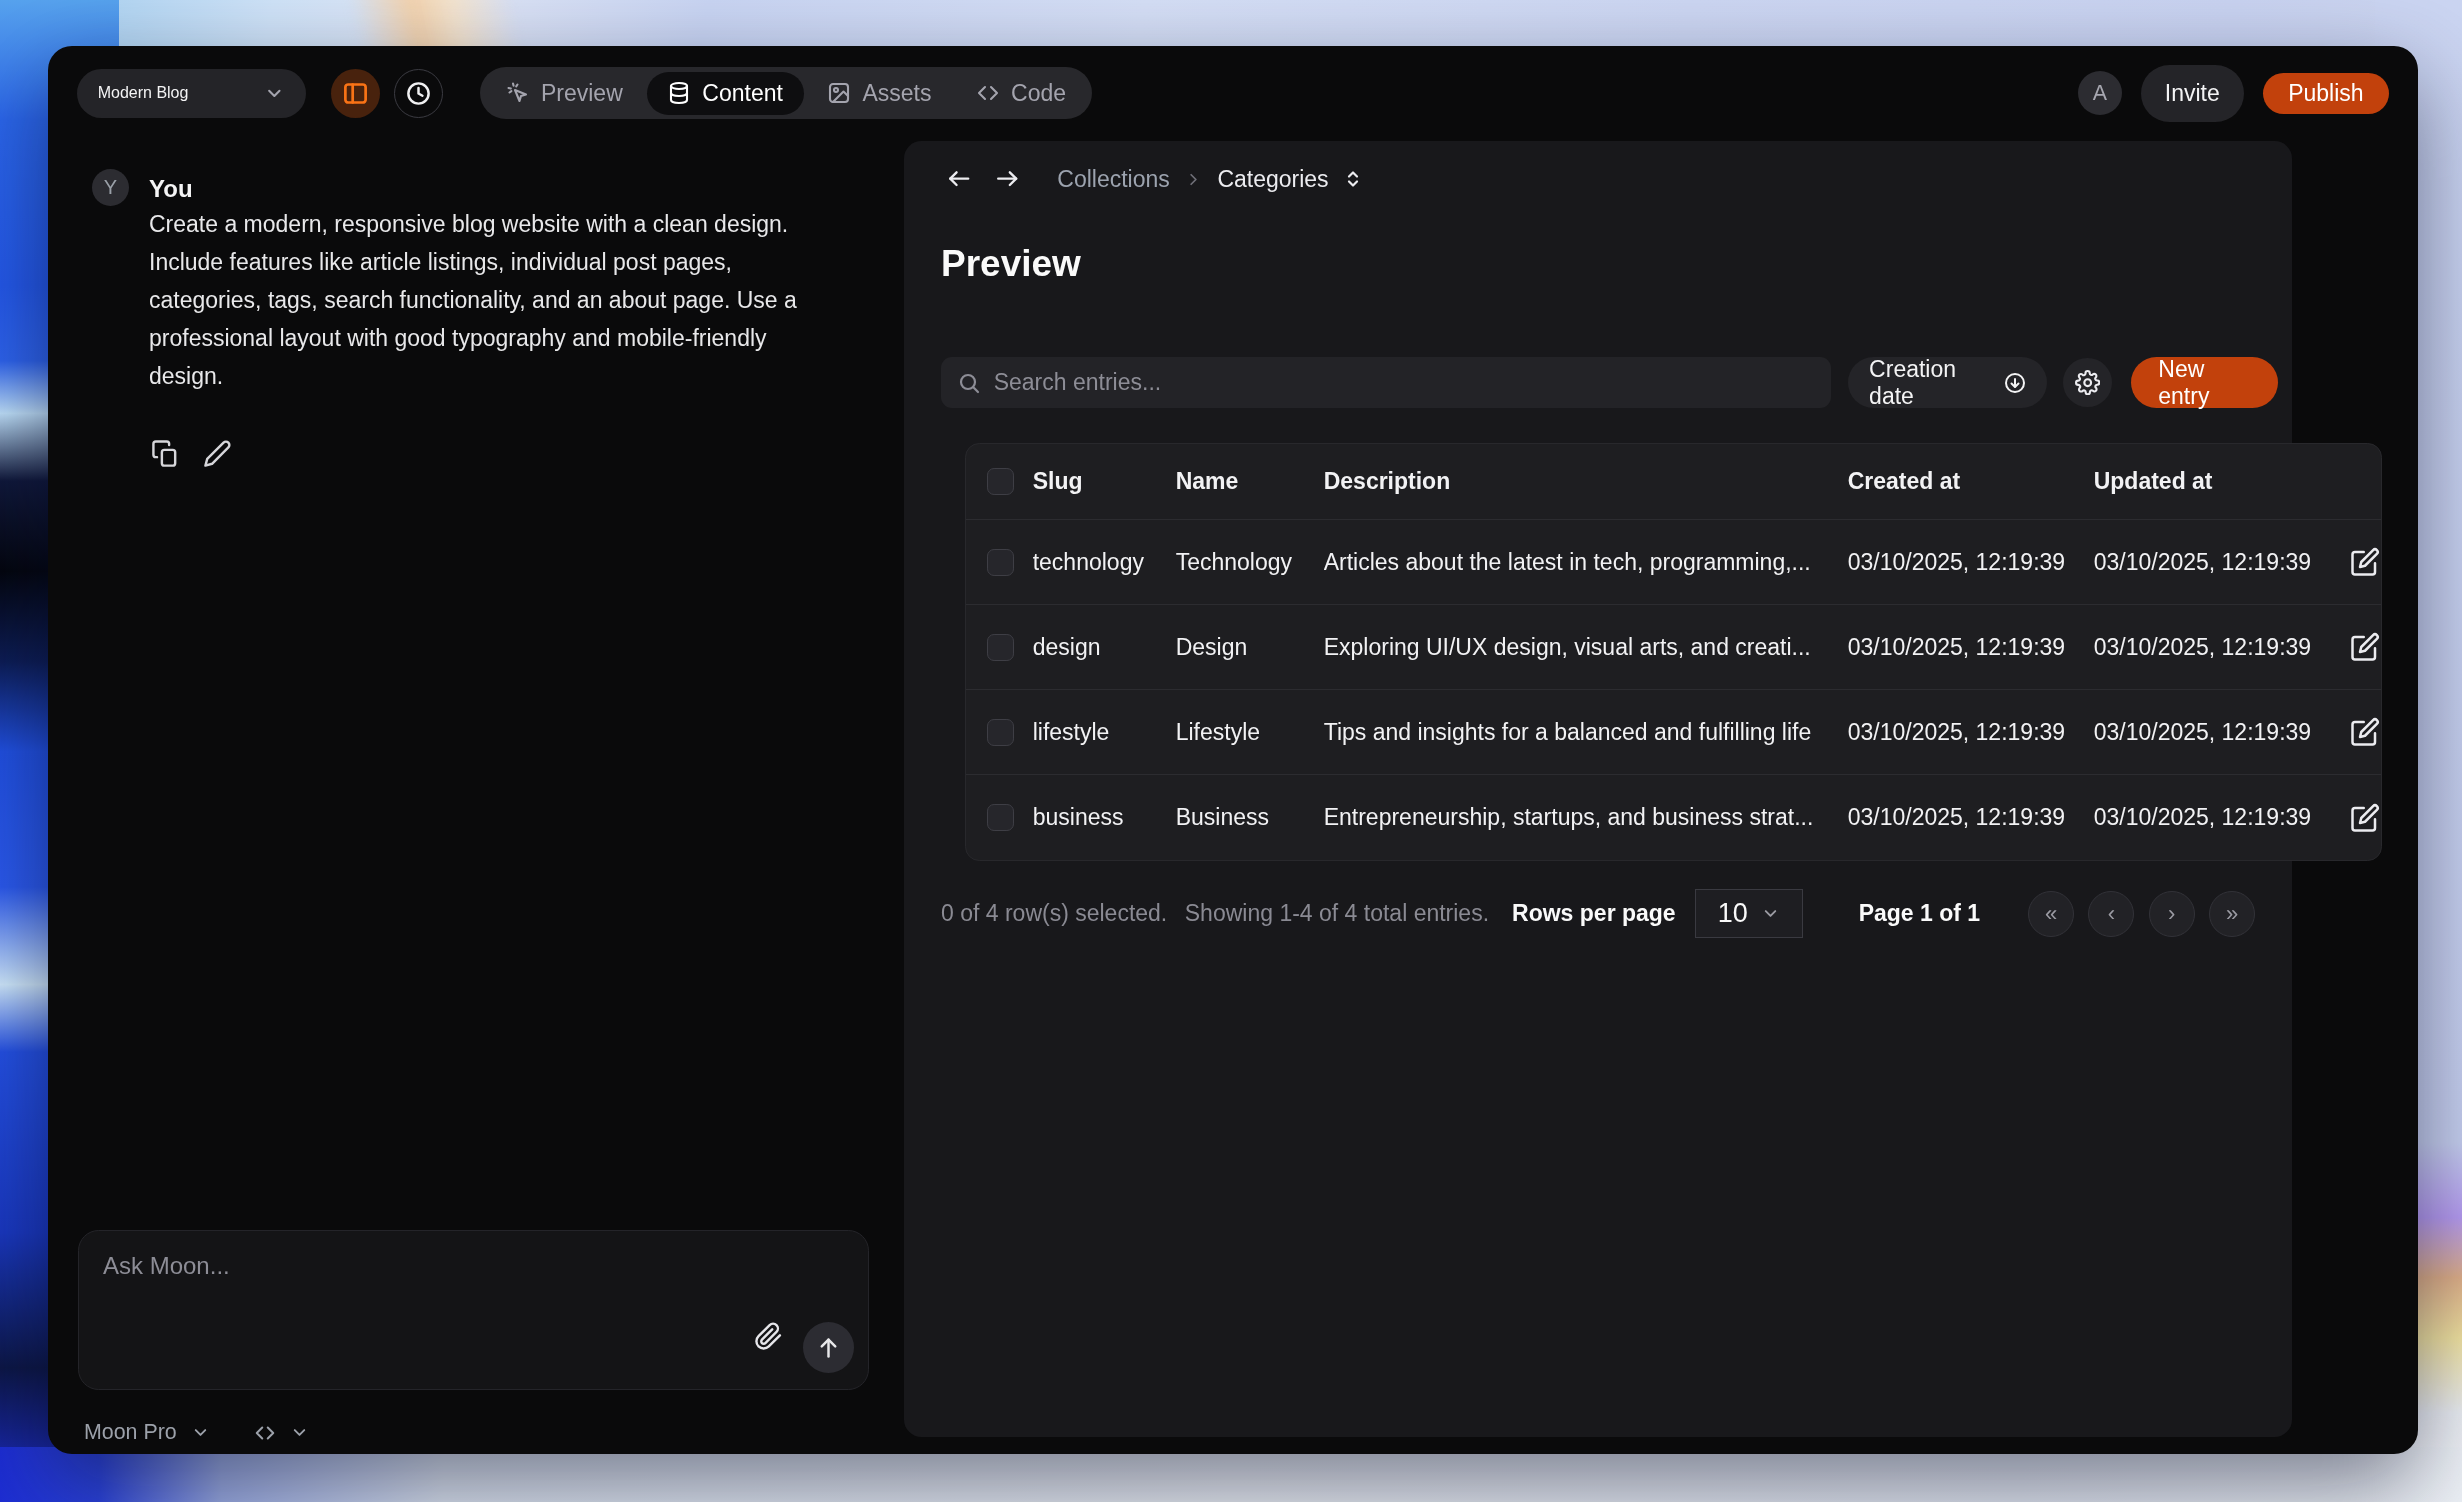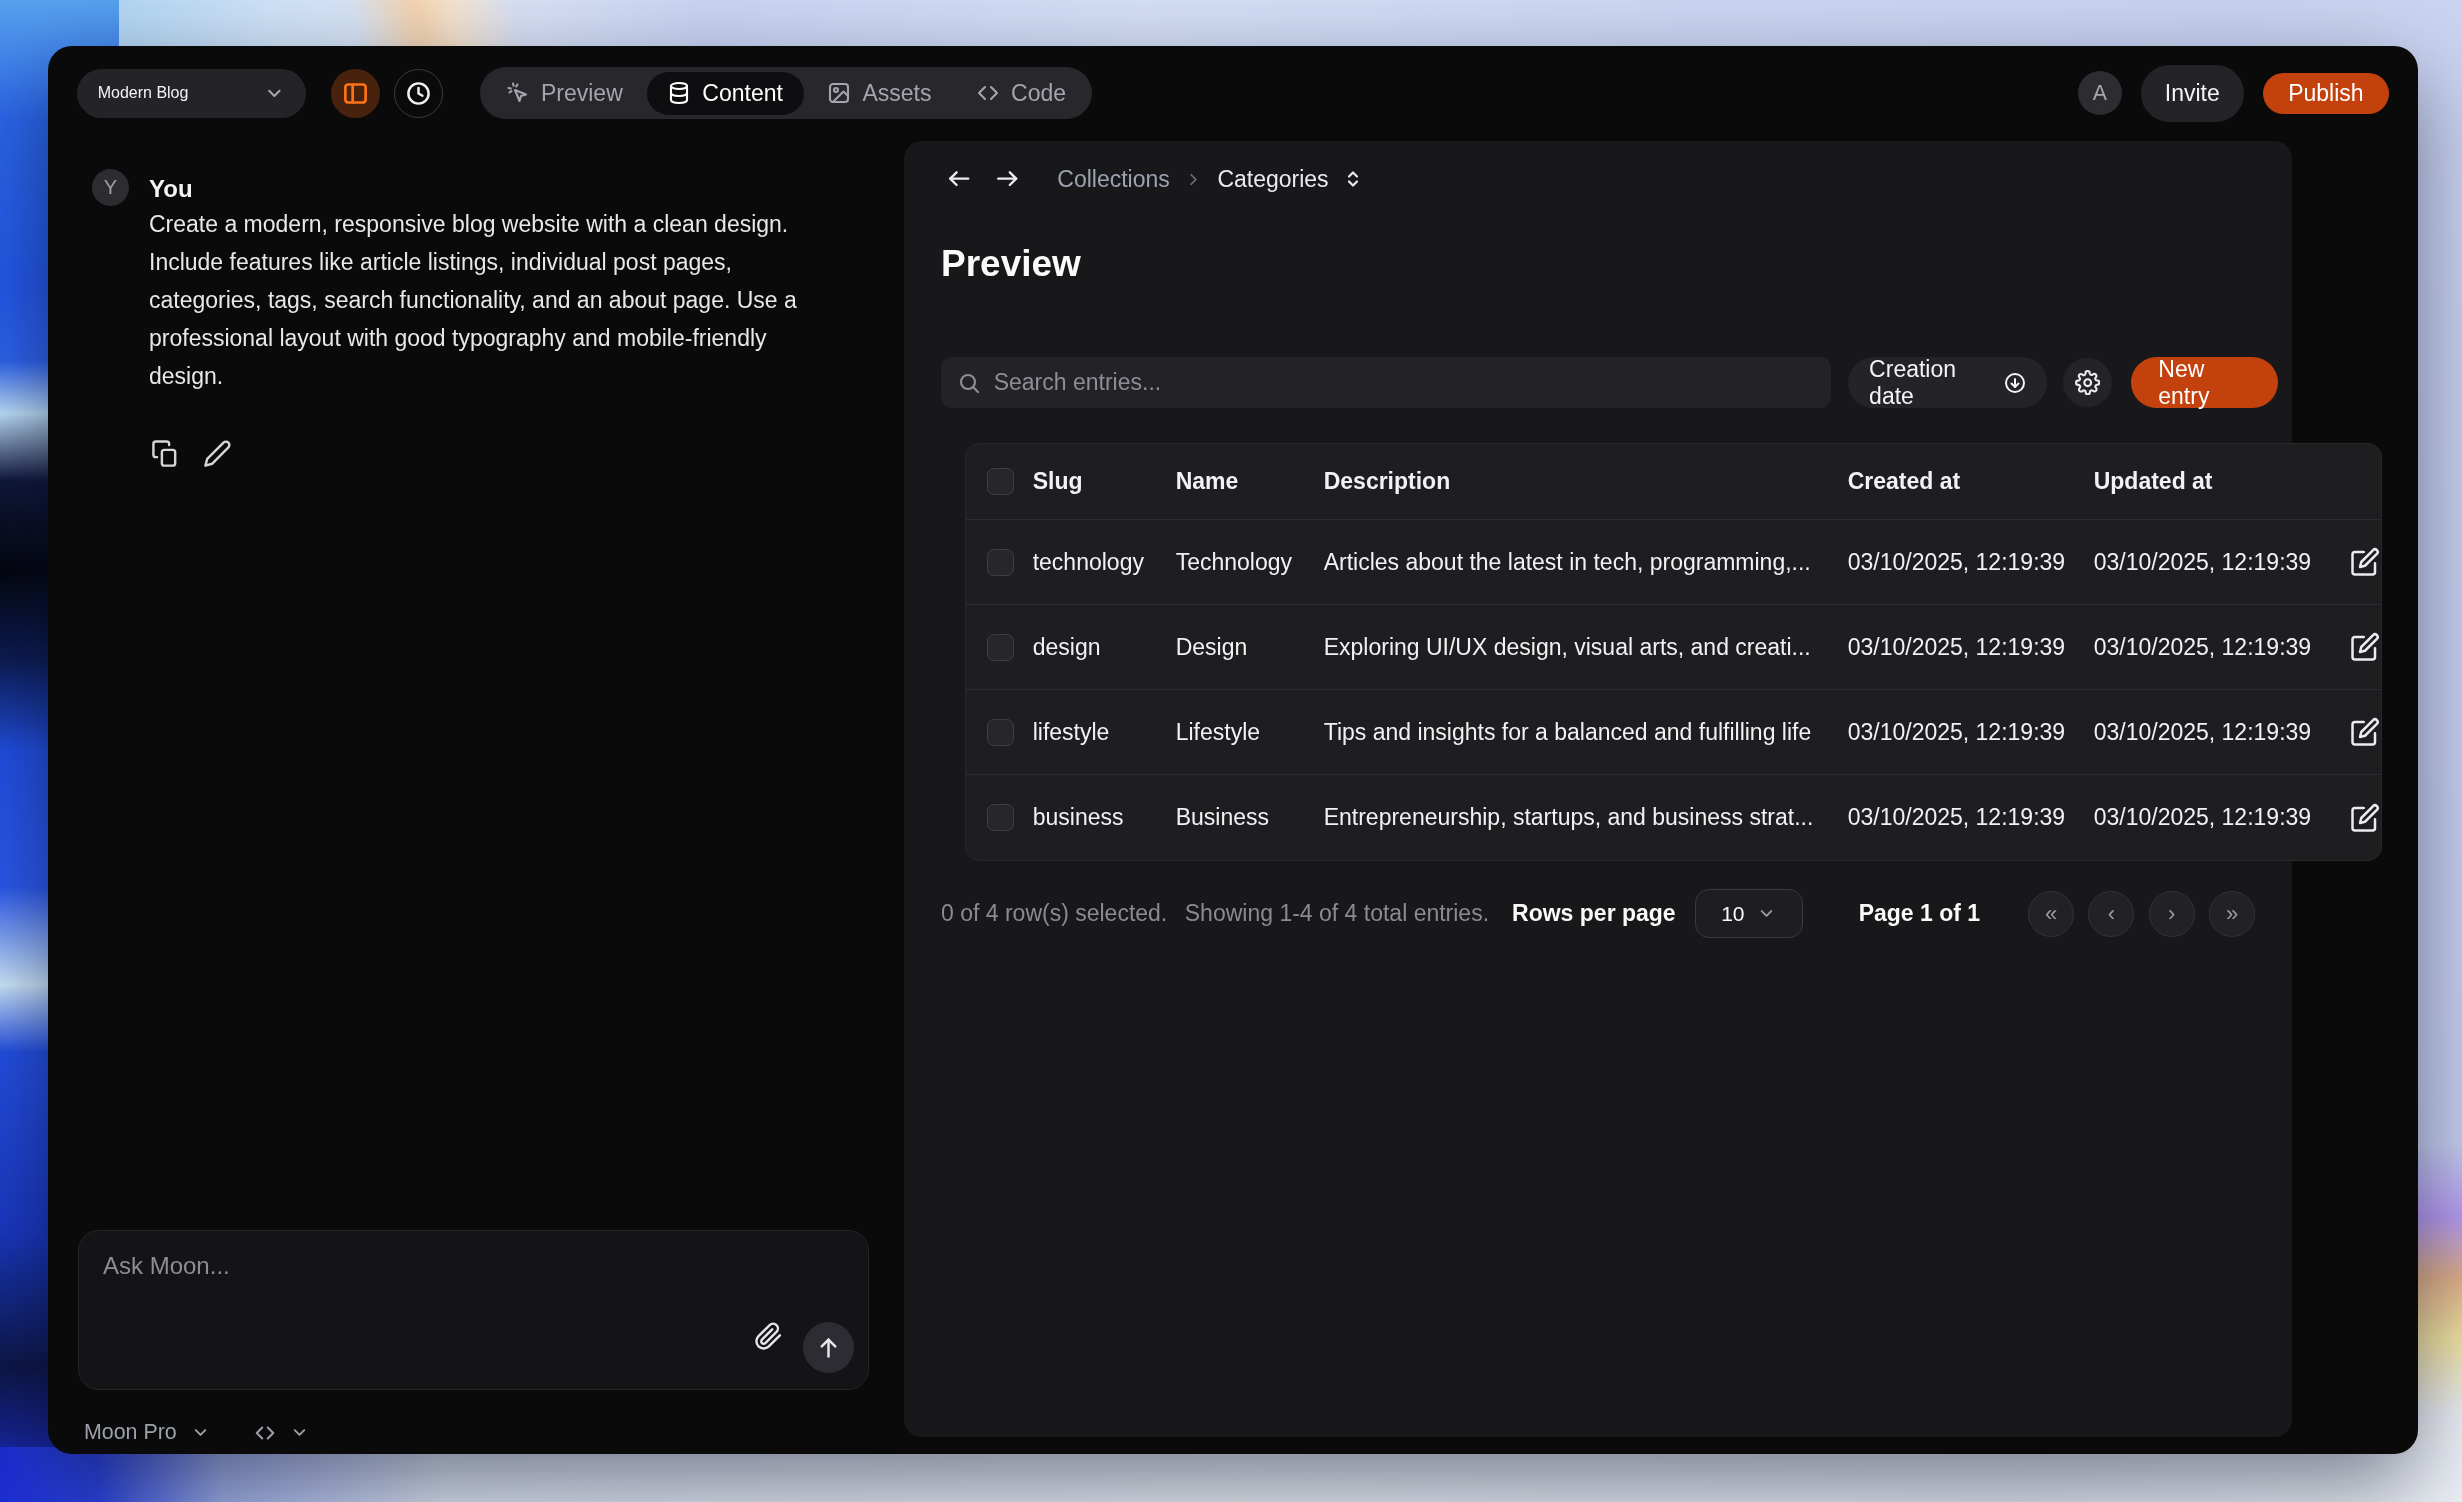--- a/index.html
+++ b/index.html
@@ -100,23 +100,23 @@
   .t-cell { font-size:23px; color:#f2f2f4; white-space:nowrap; overflow:hidden; }
   .checkbox { width:27px; height:27px; border-radius:7.1px; background:#26262b; border:1.6px solid #3e3e45; cursor:pointer; }
   .row-edit { justify-self:end; width:35px; height:35px; display:flex; align-items:center; justify-content:center;
     color:#ececf0; cursor:pointer; }
 
   
   .table-footer { position:absolute; top:747px; left:37px; right:37px; height:51px; display:flex; align-items:center; }
   .foot-muted { font-size:23px; color:#8a8a93; }
   .foot-muted + .foot-muted { margin-left:17.5px; }
   .rpp-label { margin-left:auto; font-size:23px; font-weight:700; color:#fafafa;text-align:center; }
-  .rpp-select { margin-left:19px; width:108px; height:49px; border-radius:14px; background:#1e1e22;
+  .rpp-select { margin-left:19px; width:108px; height:49px; border-radius:0; background:#1e1e22;
     border:1.6px solid #3a3a41; display:flex; align-items:center; justify-content:center; gap:12.7px;
-    font-size:21px; color:#fafafa; cursor:pointer; }
+    font-size:27px; color:#fafafa; cursor:pointer; }
   .page-indicator { margin-left:56px; font-size:23px; font-weight:700; color:#fafafa; }
   .pager { margin-left:48px; display:flex; gap:14.3px; }
   .page-btn { width:46px; height:46px; border-radius:50%; background:#222226; border:1.6px solid #323238;
     color:#9b9ba3; font-size:22px; display:flex; align-items:center; justify-content:center; cursor:pointer; }
 
   svg { display:block; }
 </style>
 </head>
 <body>
 

